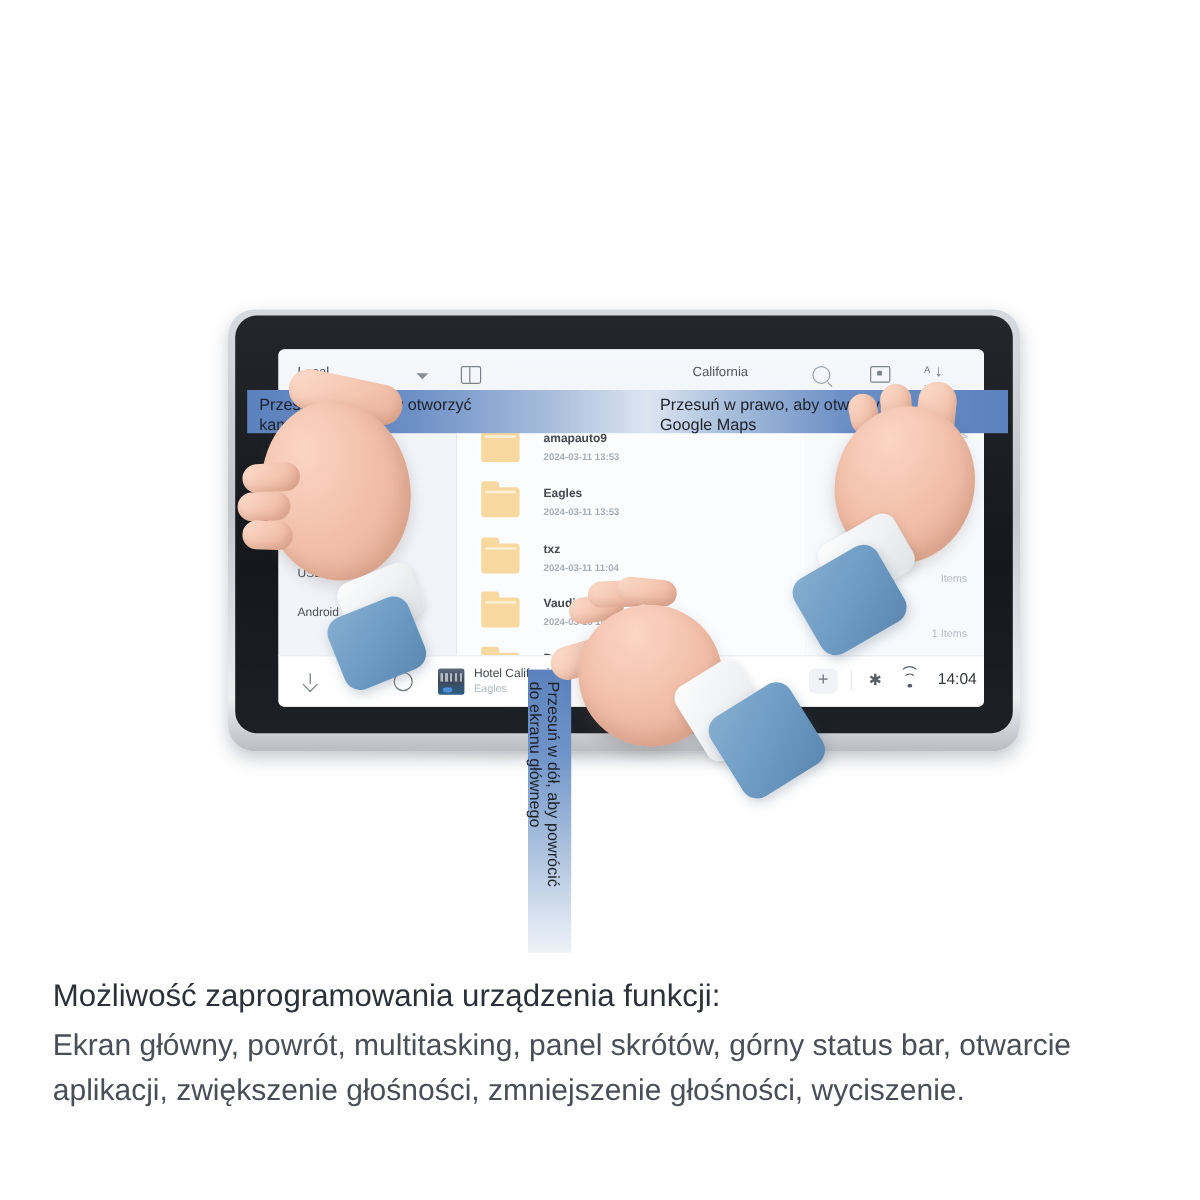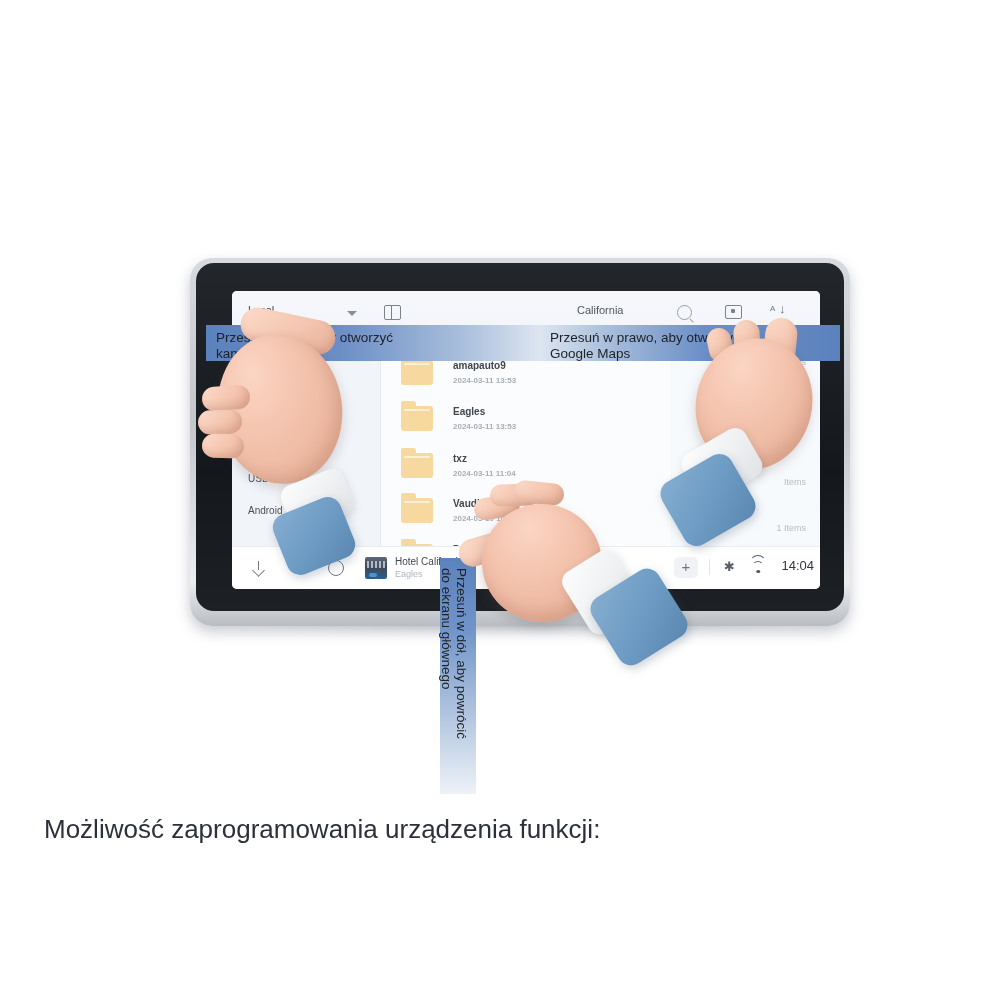--- a/index.html
+++ b/index.html
@@ -342,14 +342,15 @@
   <div class="hand hand-right">
     <span class="finger hr-f1"></span>
     <span class="finger hr-f2"></span>
     <span class="finger hr-f3"></span>
     <span class="palm hr-palm"></span>
     <span class="cuff hr-cuff"></span>
     <span class="sleeve hr-sleeve"></span>
   </div>
 
   <div class="foot-title">Możliwość zaprogramowania urządzenia funkcji:</div>
+  <div class="foot-body">Ekran główny, powrót, multitasking, panel skrótów, górny status bar, otwarcie aplikacji, zwiększenie głośności, zmniejszenie głośności, wyciszenie.</div>
 
 </div>
 
 </body></html>

